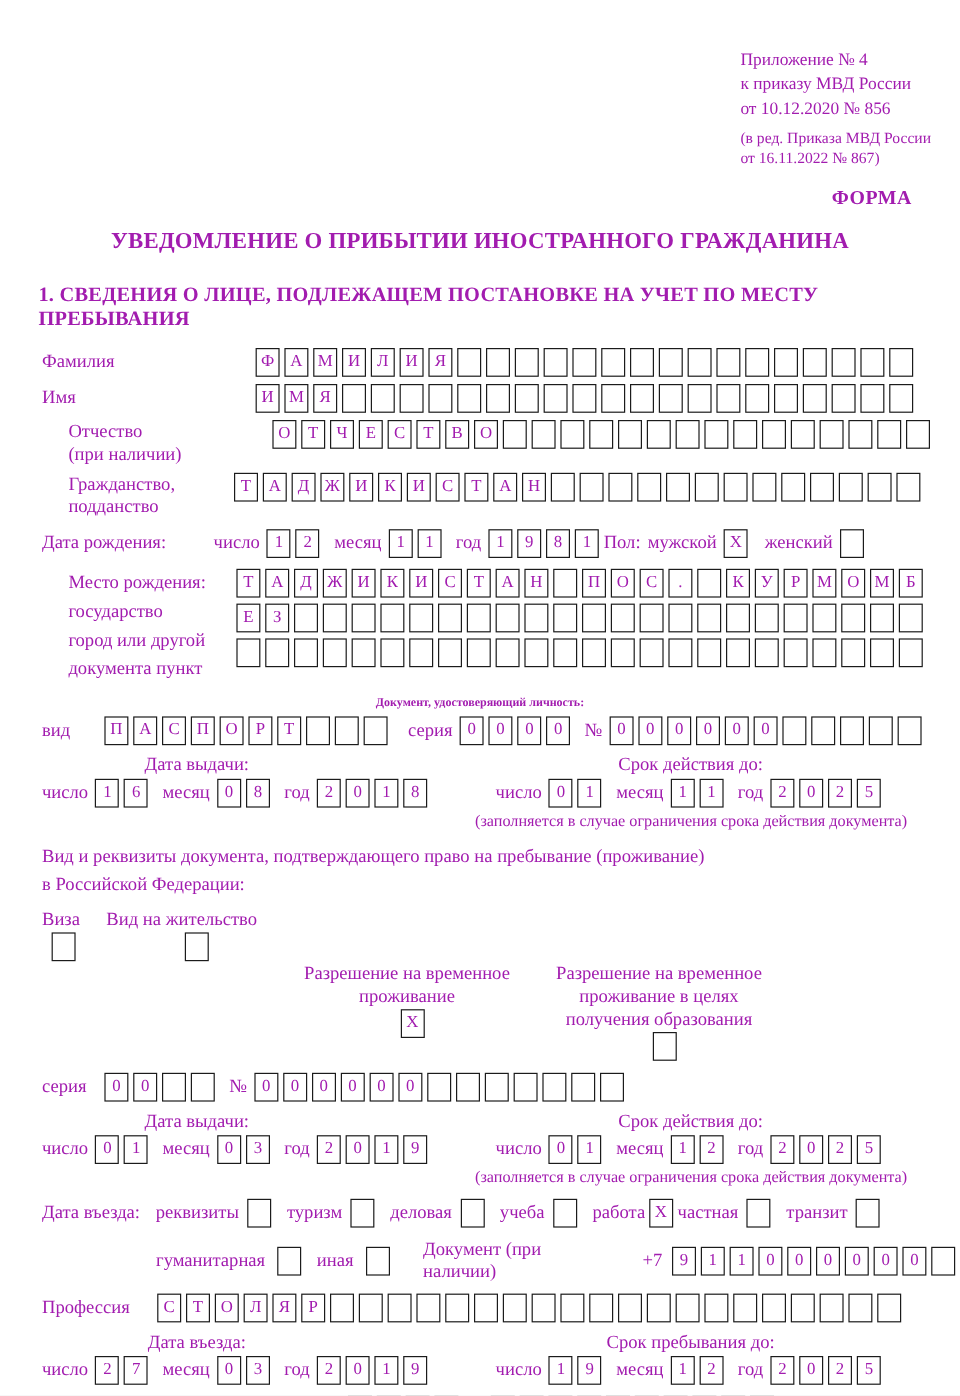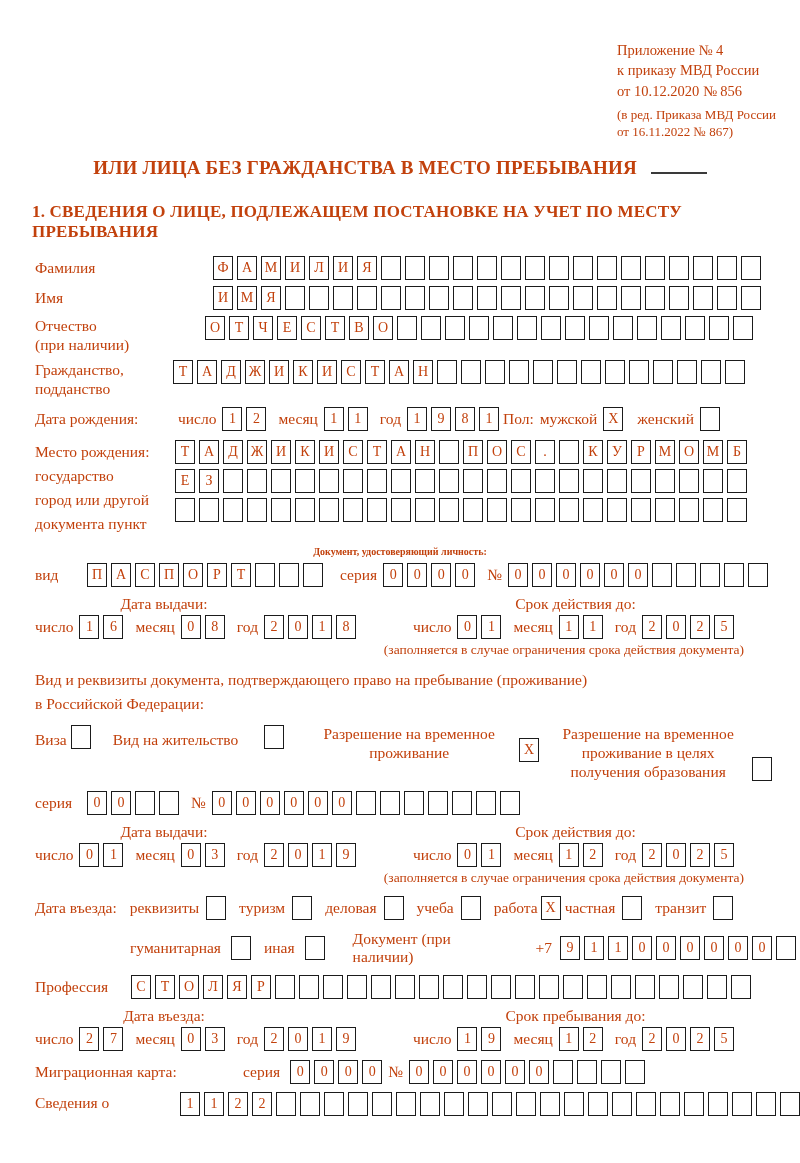--- a/index.html
+++ b/index.html
@@ -1,56 +1,56 @@
 <!DOCTYPE html>
 <html><head>
 <meta charset="utf-8">
 <style>
   html,body { margin:0; padding:0; background:#f2f2f2; }
   .page {
-    width:800px; height:1163px; margin:0 auto; background:#ffffff; color:#c2410c;
+    width:800px; height:1163px; margin:0 auto; background:#ffffff; color:#a21caf;
     font-family:"Liberation Serif","DejaVu Serif",serif; font-size:15.5px;
     box-sizing:border-box; padding-top:40px; overflow:hidden; position:relative;
   }
   .hdr { margin-left:617px; font-size:14.5px; line-height:1.4; }
   .hdr .sub { font-size:13px; margin-top:5px; line-height:1.35; }
   .forma { font-weight:bold; text-align:right; padding-right:40px; margin-top:14px; font-size:16.5px; letter-spacing:.5px; }
   .title { text-align:center; font-weight:bold; font-size:19px; line-height:1.45; margin-top:13px; letter-spacing:.2px; }
   .uline { display:inline-block; width:56px; border-bottom:2.5px solid #3a3a3a; margin-left:14px; height:.9em; }
   .sec-h { font-weight:bold; font-size:17px; margin:20px 0 0 32px; letter-spacing:.2px; }
 
   .frm { margin-left:35px; }
   .row { display:flex; align-items:center; margin-top:6px; }
-  .row.top { align-items:flex-start; }
+  .row.top { align-items:flex-start;margin-left:22px; }
   .lbl { flex:0 0 auto; }
   .lbl2 { flex:0 0 auto; line-height:19px; }
   .cells { display:inline-flex; flex:0 0 auto; }
   .cell, .box {
     box-sizing:border-box; display:inline-block; flex:0 0 auto;
     width:20px; height:24px; border:1.7px solid #1b1b1b; margin-right:4px;
     text-align:center; line-height:21px; font-size:14px; background:#fff;
   }
   .box { margin-right:0; }
   .dlbl { flex:0 0 auto; margin:0 6px 0 8px; }
   .ml0 { margin-left:0; } .ml14 { margin-left:14px; } .ml18 { margin-left:18px; }
 
   .doc-h { text-align:center; font-weight:bold; font-size:10px; margin-top:10px; }
 
   .date-sec { display:flex; margin:8px 0 0 35px; }
   .dcol-l { width:378px; flex:0 0 auto; }
   .dcol-r { flex:0 0 auto; }
   .dtitle { text-align:center; margin-bottom:2px; }
   .drow { display:flex; align-items:center; }
-  .vnote { text-align:right; padding-right:56px; font-size:13.5px; margin-top:3px; }
+  .vnote { text-align:right; padding-right:44px; font-size:13.5px; margin-top:3px; }
 
   .intro { margin:10px 0 0 35px; line-height:1.55; }
   .optrow { display:flex; align-items:flex-start; margin:8px 0 0 35px; }
-  .opt { display:flex; align-items:flex-end; }
+  .opt { display:flex; align-items:center;flex-direction:column; }
   .opt .box { margin-left:9px; margin-top:1px; }
-  .optc { text-align:center; line-height:19px; }
+  .optc { text-align:center; line-height:19px;margin-top:44px; }
 
   .purline { display:flex; align-items:center; margin:10px 0 0 35px; }
   .purline .box { margin-left:7px; }
   .pur { margin-left:13px; }
   .mb5 { margin-bottom:5px; }
 </style>
 </head>
 <body>
 
 <div class="page">
@@ -58,25 +58,24 @@
   <div class="hdr">
     <div>Приложение № 4</div>
     <div>к приказу МВД России</div>
     <div>от 10.12.2020 № 856</div>
     <div class="sub">
       <div>(в ред. Приказа МВД России</div>
       <div>от 16.11.2022 № 867)</div>
     </div>
   </div>
 
+  <div class="forma">ФОРМА</div>
 
   <div class="title">
-    <div>
-      <span>ИЛИ ЛИЦА БЕЗ ГРАЖДАНСТВА В МЕСТО ПРЕБЫВАНИЯ</span><span class="uline"></span>
-    </div>
+    <div>УВЕДОМЛЕНИЕ О ПРИБЫТИИ ИНОСТРАННОГО ГРАЖДАНИНА</div>
   </div>
 
   <div class="sec-h">1. СВЕДЕНИЯ О ЛИЦЕ, ПОДЛЕЖАЩЕМ ПОСТАНОВКЕ НА УЧЕТ ПО МЕСТУ ПРЕБЫВАНИЯ</div>
 
   <div class="frm">
 
     <div class="row" style="margin-top:14px">
       <span class="lbl" style="width:178px">Фамилия</span>
       <span class="cells">
           <span class="cell">Ф</span>

